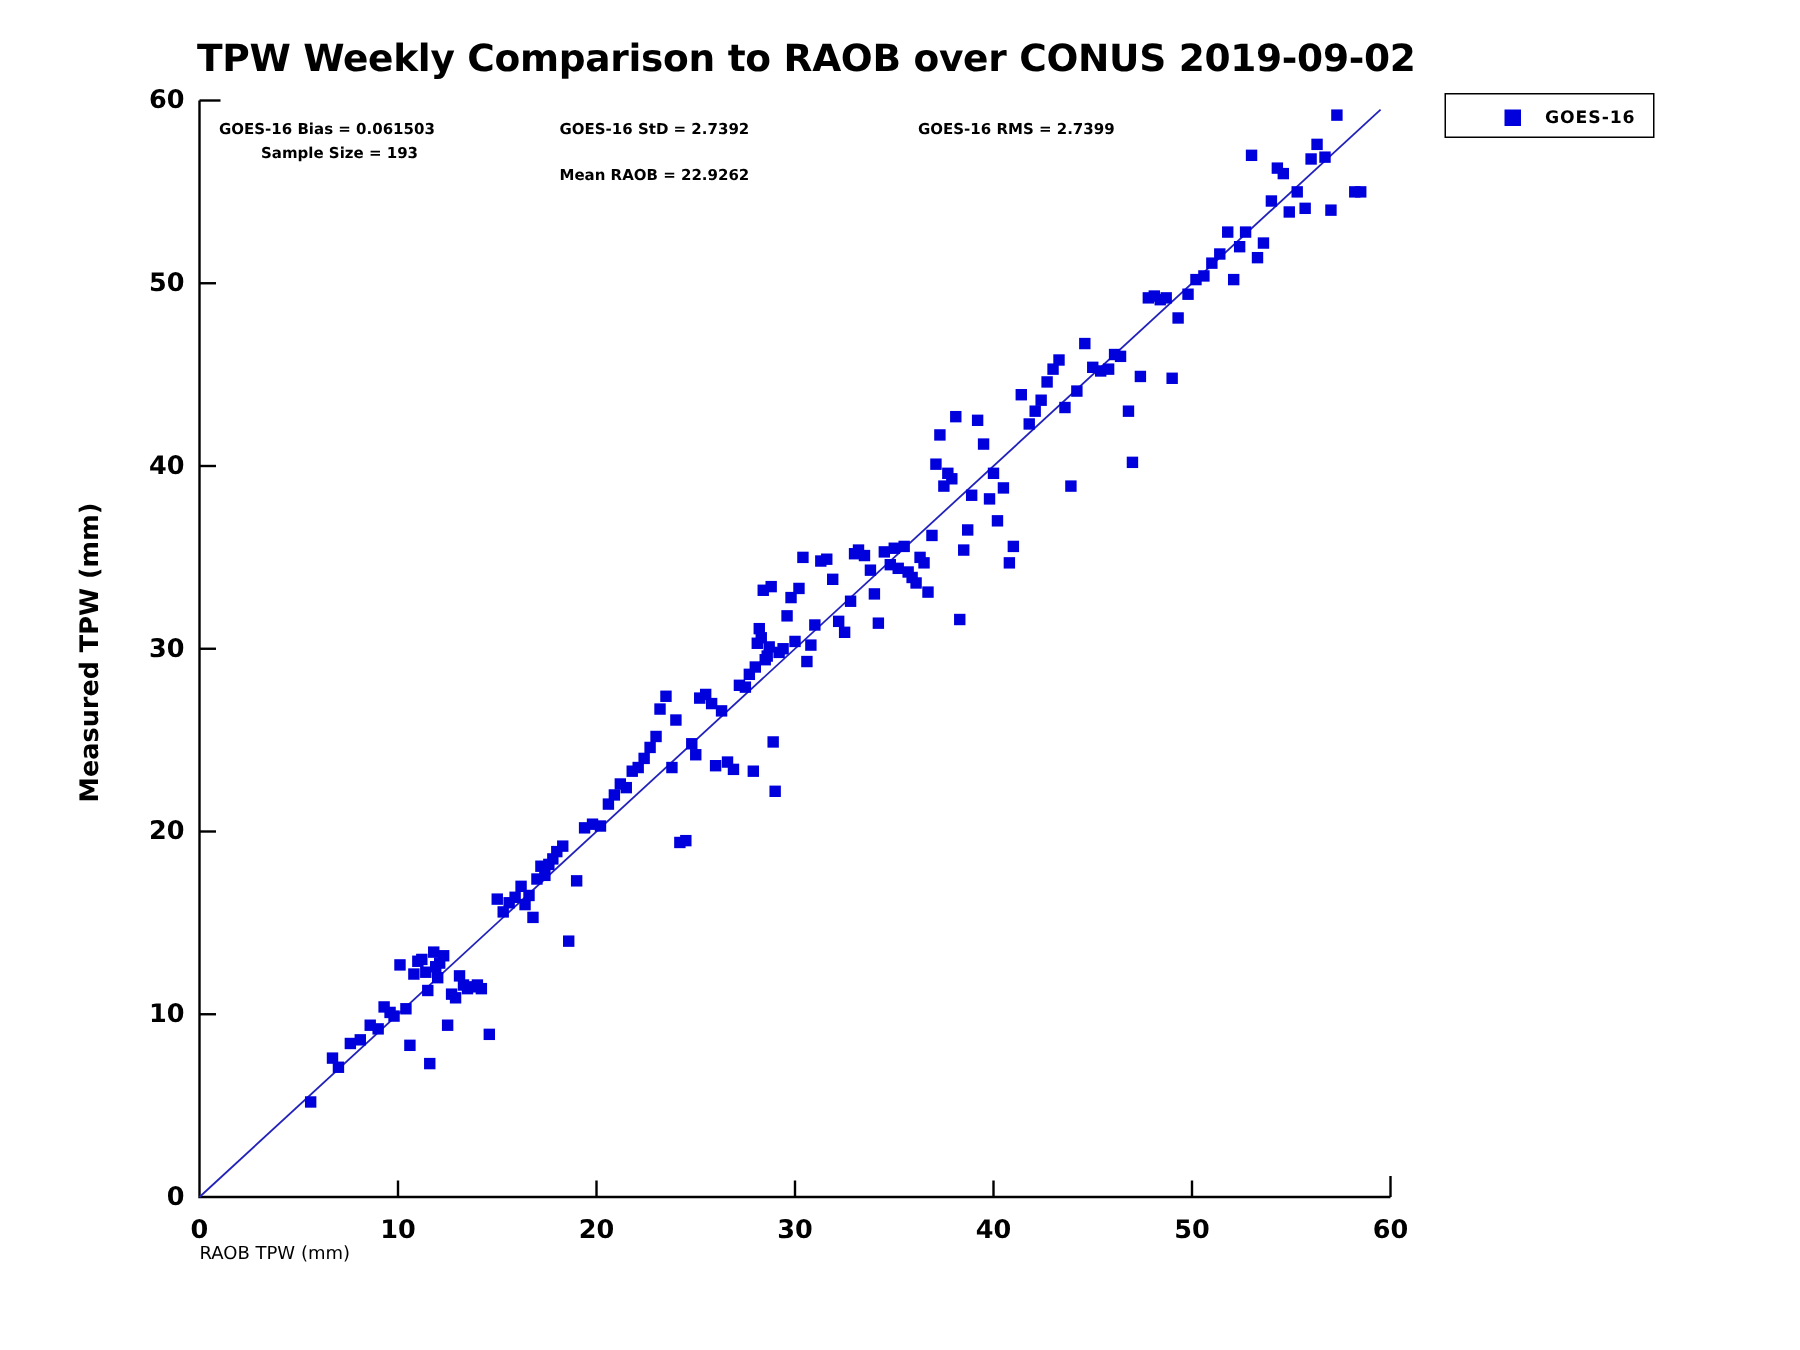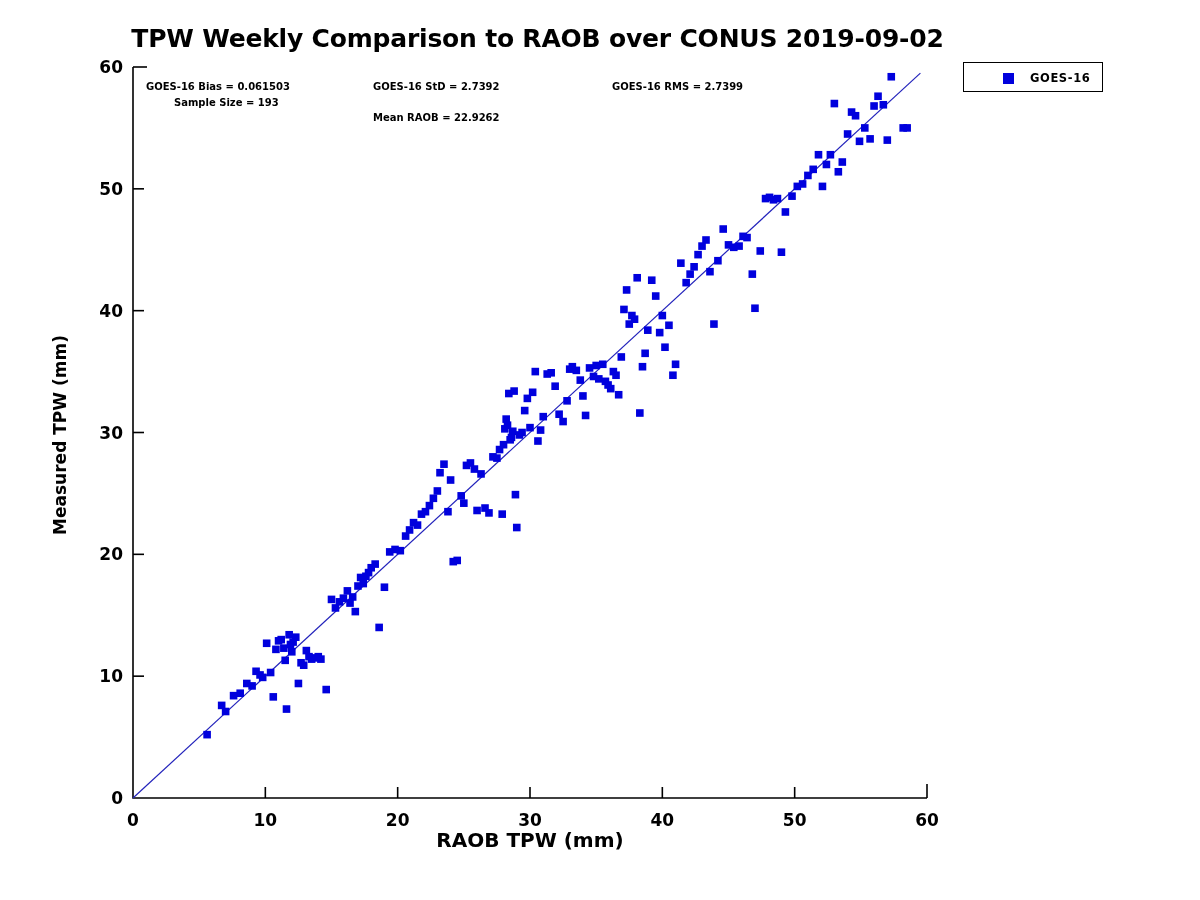--- a/index.html
+++ b/index.html
@@ -30,23 +30,23 @@
     font-weight: bold;
     color: #000000;
     letter-spacing: -0.2px;
     white-space: nowrap;
   }
   .axis-label-x {
     position: absolute;
     left: 133px;
     top: 828px;
     width: 794px;
-    text-align: center;
-    font-size: 20px;
-    font-weight: bold;
+    text-align: left;
+    font-size: 12px;
+    font-weight: normal;
     color: #000000;
   }
   .axis-label-y {
     position: absolute;
     left: -180px;
     top: 425px;
     width: 480px;
     text-align: center;
     font-size: 17px;
     font-weight: bold;

